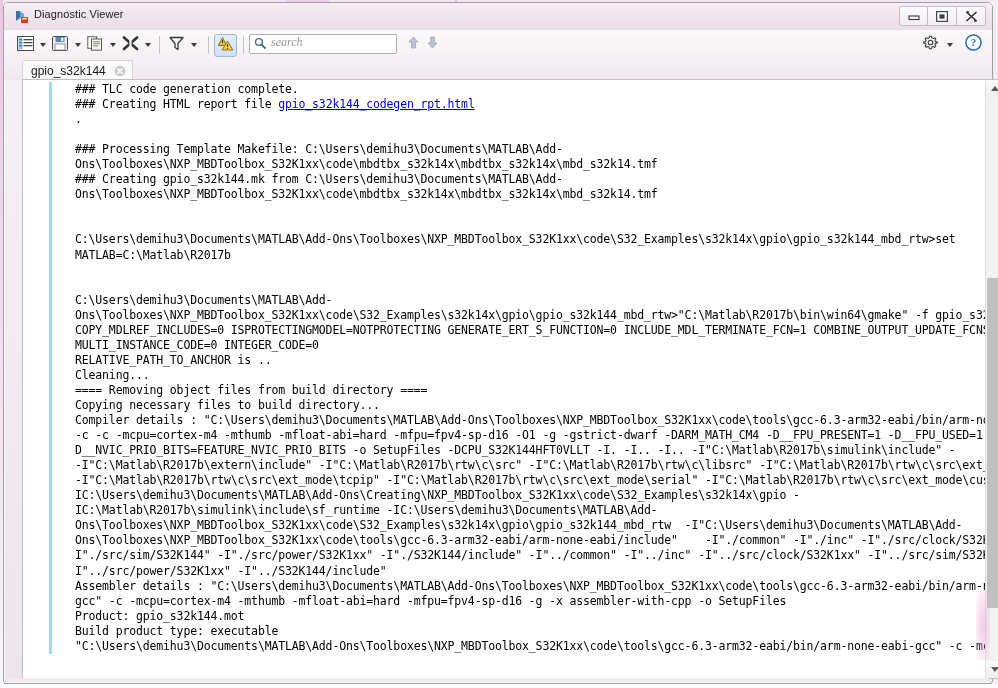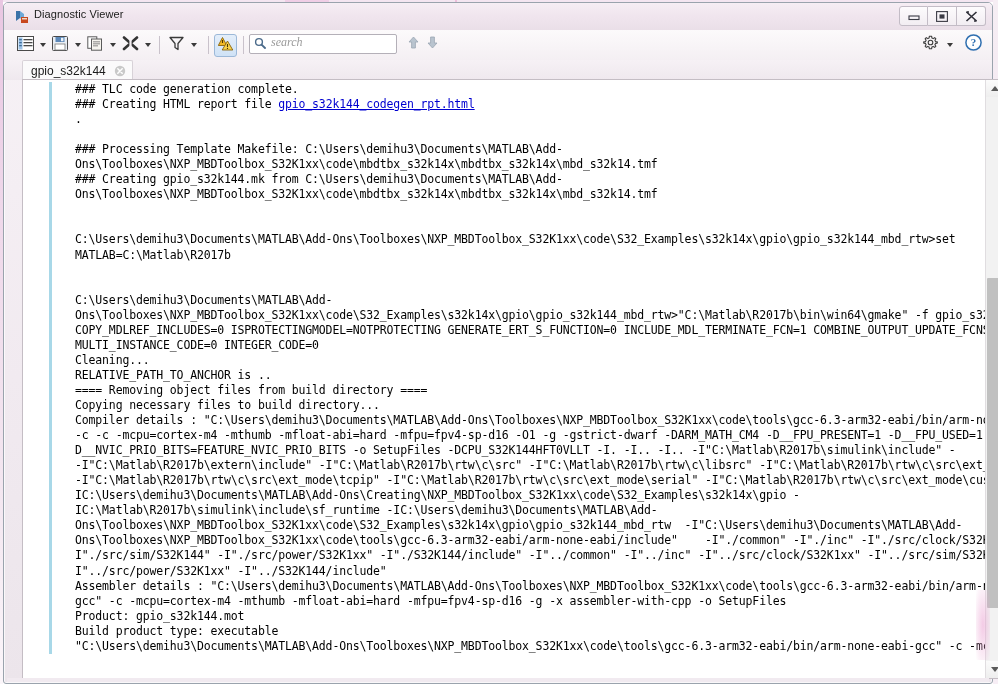--- a/index.html
+++ b/index.html
@@ -553,22 +553,22 @@
           <div class="line blank">&nbsp;</div>
           <div class="line blank">&nbsp;</div>
           <div class="line">C:\Users\demihu3\Documents\MATLAB\Add-Ons\Toolboxes\NXP_MBDToolbox_S32K1xx\code\S32_Examples\s32k14x\gpio\gpio_s32k144_mbd_rtw&gt;set</div>
           <div class="line">MATLAB=C:\Matlab\R2017b</div>
           <div class="line blank">&nbsp;</div>
           <div class="line blank">&nbsp;</div>
           <div class="line">C:\Users\demihu3\Documents\MATLAB\Add-</div>
           <div class="line">Ons\Toolboxes\NXP_MBDToolbox_S32K1xx\code\S32_Examples\s32k14x\gpio\gpio_s32k144_mbd_rtw&gt;"C:\Matlab\R2017b\bin\win64\gmake" -f gpio_s32k144.mk</div>
           <div class="line">COPY_MDLREF_INCLUDES=0 ISPROTECTINGMODEL=NOTPROTECTING GENERATE_ERT_S_FUNCTION=0 INCLUDE_MDL_TERMINATE_FCN=1 COMBINE_OUTPUT_UPDATE_FCNS=1</div>
           <div class="line">MULTI_INSTANCE_CODE=0 INTEGER_CODE=0</div>
+          <div class="line">RELATIVE_PATH_TO_ANCHOR is ..</div>
           <div class="line">Cleaning...</div>
-          <div class="line">RELATIVE_PATH_TO_ANCHOR is ..</div>
           <div class="line">==== Removing object files from build directory ====</div>
           <div class="line">Copying necessary files to build directory...</div>
           <div class="line">Compiler details : "C:\Users\demihu3\Documents\MATLAB\Add-Ons\Toolboxes\NXP_MBDToolbox_S32K1xx\code\tools\gcc-6.3-arm32-eabi/bin/arm-none-eabi-gcc"</div>
           <div class="line">-c -c -mcpu=cortex-m4 -mthumb -mfloat-abi=hard -mfpu=fpv4-sp-d16 -O1 -g -gstrict-dwarf -DARM_MATH_CM4 -D__FPU_PRESENT=1 -D__FPU_USED=1 -</div>
           <div class="line">D__NVIC_PRIO_BITS=FEATURE_NVIC_PRIO_BITS -o SetupFiles -DCPU_S32K144HFT0VLLT -I. -I.. -I.. -I"C:\Matlab\R2017b\simulink\include" -</div>
           <div class="line">-I"C:\Matlab\R2017b\extern\include" -I"C:\Matlab\R2017b\rtw\c\src" -I"C:\Matlab\R2017b\rtw\c\libsrc" -I"C:\Matlab\R2017b\rtw\c\src\ext_mode\common"</div>
           <div class="line">-I"C:\Matlab\R2017b\rtw\c\src\ext_mode\tcpip" -I"C:\Matlab\R2017b\rtw\c\src\ext_mode\serial" -I"C:\Matlab\R2017b\rtw\c\src\ext_mode\custom" -</div>
           <div class="line">IC:\Users\demihu3\Documents\MATLAB\Add-Ons\Creating\NXP_MBDToolbox_S32K1xx\code\S32_Examples\s32k14x\gpio -</div>
           <div class="line">IC:\Matlab\R2017b\simulink\include\sf_runtime -IC:\Users\demihu3\Documents\MATLAB\Add-</div>
           <div class="line">Ons\Toolboxes\NXP_MBDToolbox_S32K1xx\code\S32_Examples\s32k14x\gpio\gpio_s32k144_mbd_rtw  -I"C:\Users\demihu3\Documents\MATLAB\Add-</div>

